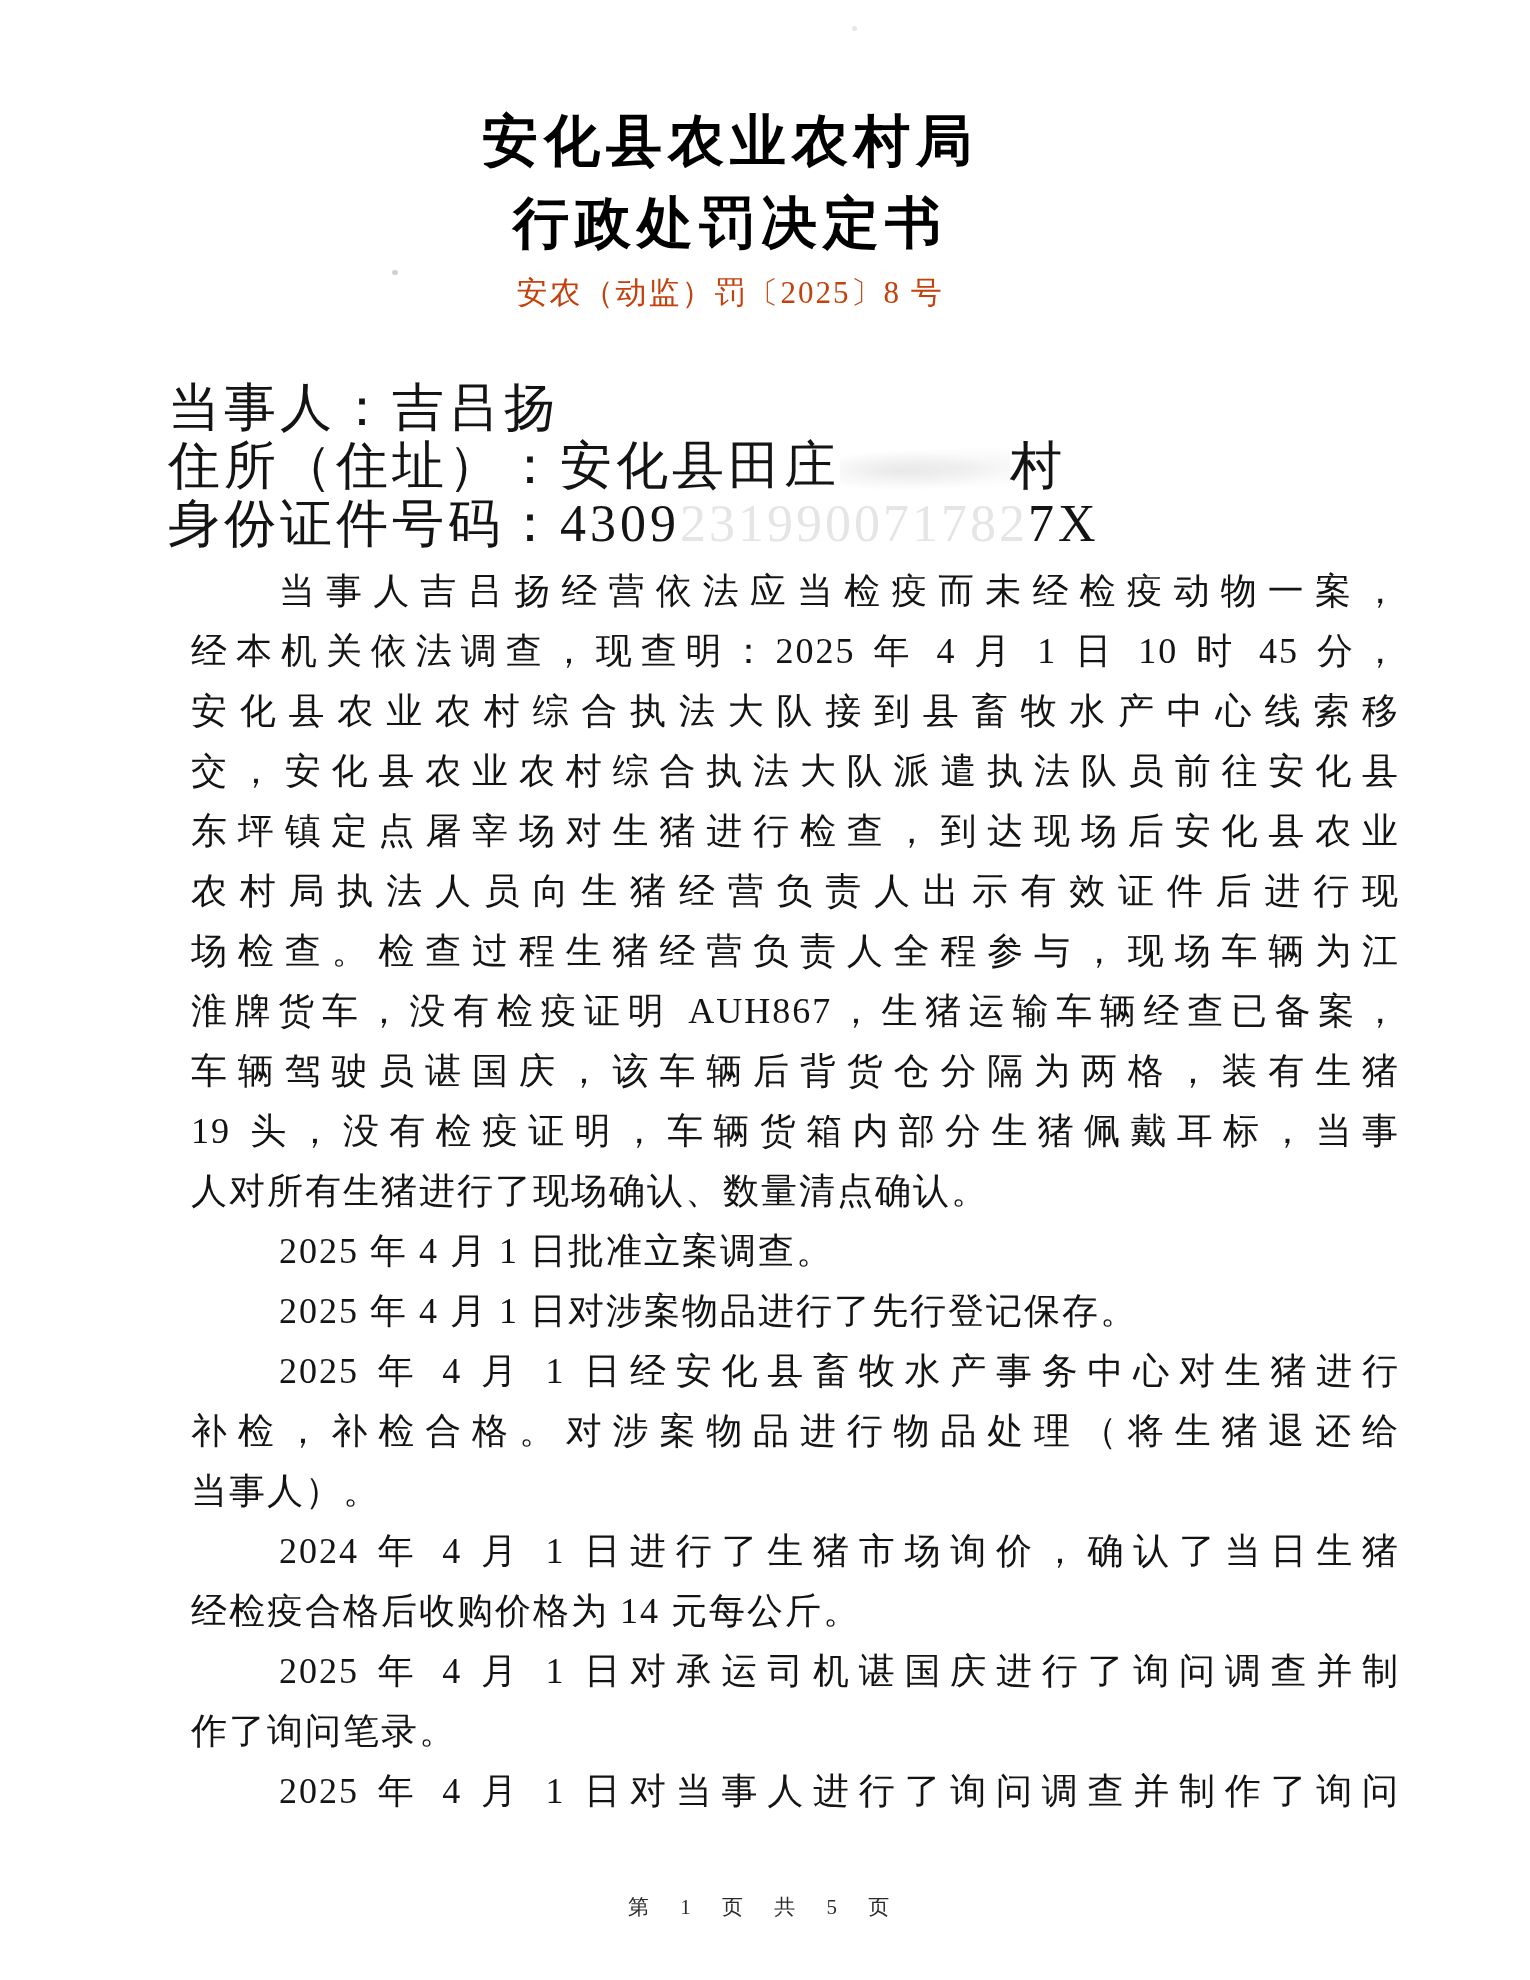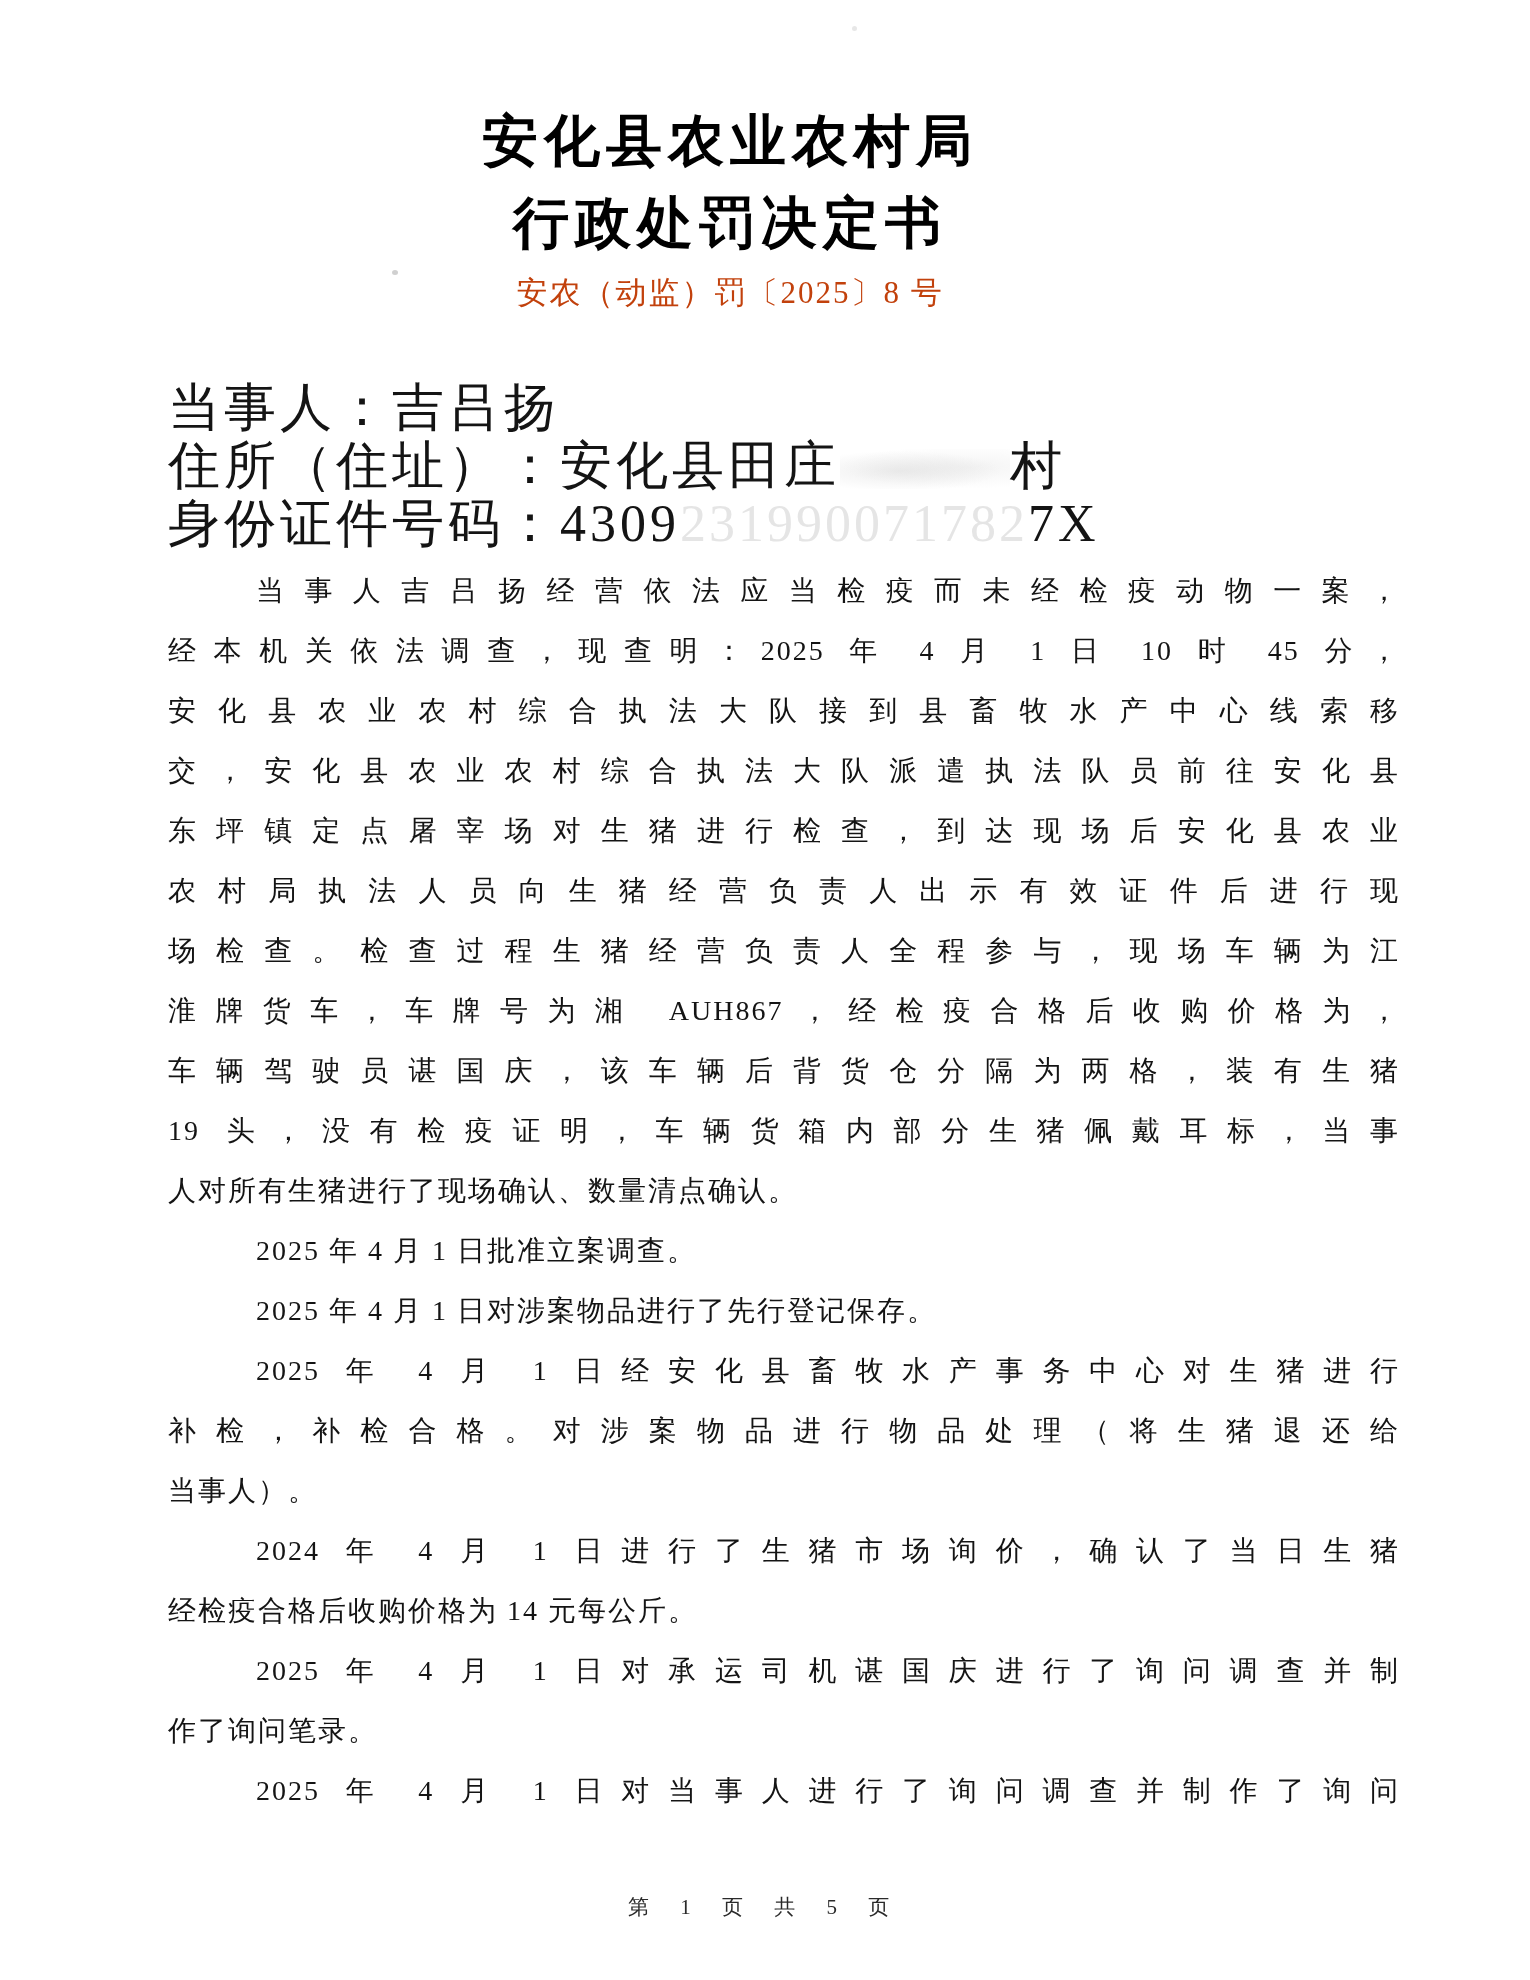--- a/index.html
+++ b/index.html
@@ -52,26 +52,27 @@
   }
   .ghost {
     color: rgba(110,110,110,0.18);
     letter-spacing: 3px;
   }
   .body-block {
     margin-top: 8px;
     width: 1232px;
   }
   .body-line {
-    font-size: 28px;
+    font-size: 36px;
     line-height: 60px;
     letter-spacing: 2px;
     text-align: justify;
     text-justify: inter-character;
     text-align-last: justify;
+    margin-left: 23px;
   }
   .body-line.first { text-indent: 88px; }
   .body-line.last  { text-align-last: left; }
   .footer {
     position: absolute;
     left: 0; right: 0;
     top: 1893px;
     text-align: center;
     font-size: 21px;
     letter-spacing: 13px;
@@ -103,21 +104,21 @@
   </div>
 
   <div class="body-block">
       <div class="body-line first">当事人吉吕扬经营依法应当检疫而未经检疫动物一案，</div>
       <div class="body-line">经本机关依法调查，现查明：2025 年 4 月 1 日 10 时 45 分，</div>
       <div class="body-line">安化县农业农村综合执法大队接到县畜牧水产中心线索移</div>
       <div class="body-line">交，安化县农业农村综合执法大队派遣执法队员前往安化县</div>
       <div class="body-line">东坪镇定点屠宰场对生猪进行检查，到达现场后安化县农业</div>
       <div class="body-line">农村局执法人员向生猪经营负责人出示有效证件后进行现</div>
       <div class="body-line">场检查。检查过程生猪经营负责人全程参与，现场车辆为江</div>
-      <div class="body-line">淮牌货车，车牌号为湘 AUH867，经检疫合格后收购价格为，</div>
+      <div class="body-line">淮牌货车，没有检疫证明 AUH867，生猪运输车辆经查已备案，</div>
       <div class="body-line">车辆驾驶员谌国庆，该车辆后背货仓分隔为两格，装有生猪</div>
       <div class="body-line">19 头，没有检疫证明，车辆货箱内部分生猪佩戴耳标，当事</div>
       <div class="body-line last">人对所有生猪进行了现场确认、数量清点确认。</div>
       <div class="body-line first last">2025 年 4 月 1 日批准立案调查。</div>
       <div class="body-line first last">2025 年 4 月 1 日对涉案物品进行了先行登记保存。</div>
       <div class="body-line first">2025 年 4 月 1 日经安化县畜牧水产事务中心对生猪进行</div>
       <div class="body-line">补检，补检合格。对涉案物品进行物品处理（将生猪退还给</div>
       <div class="body-line last">当事人）。</div>
       <div class="body-line first">2024 年 4 月 1 日进行了生猪市场询价，确认了当日生猪</div>
       <div class="body-line last">经检疫合格后收购价格为 14 元每公斤。</div>

